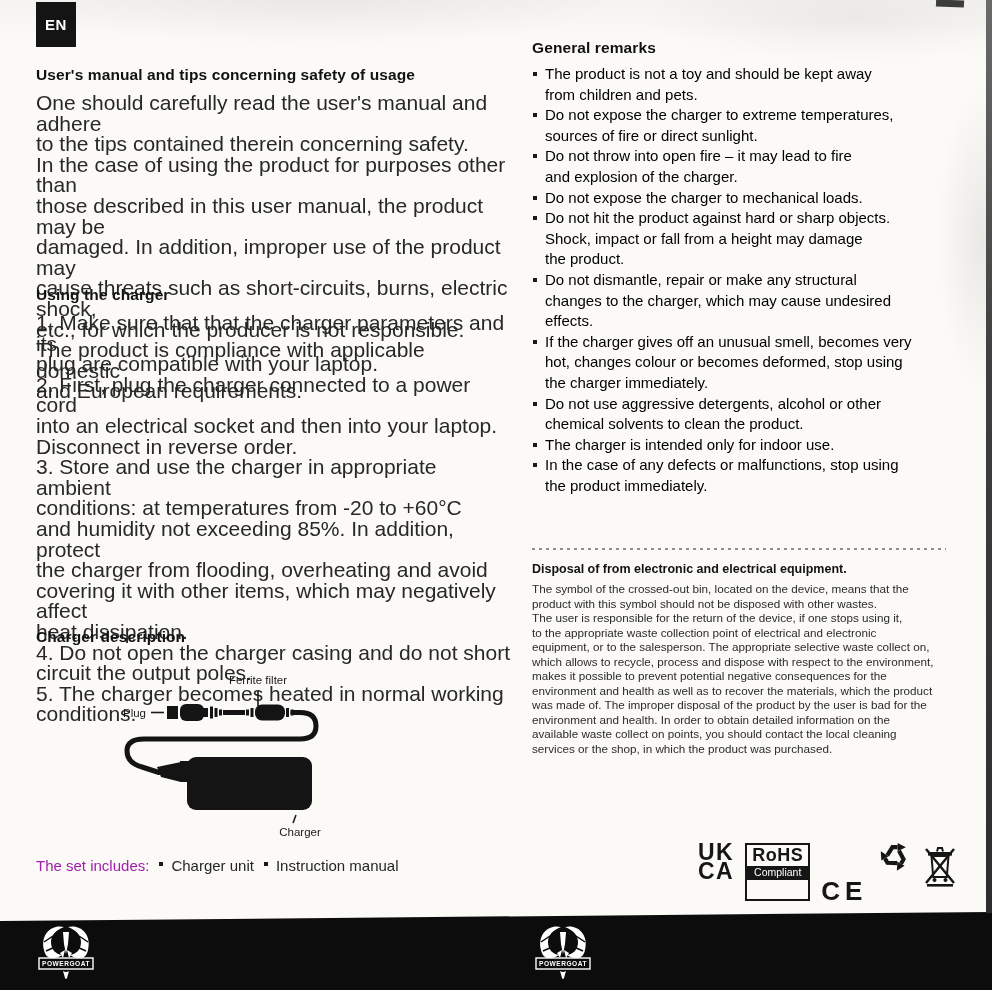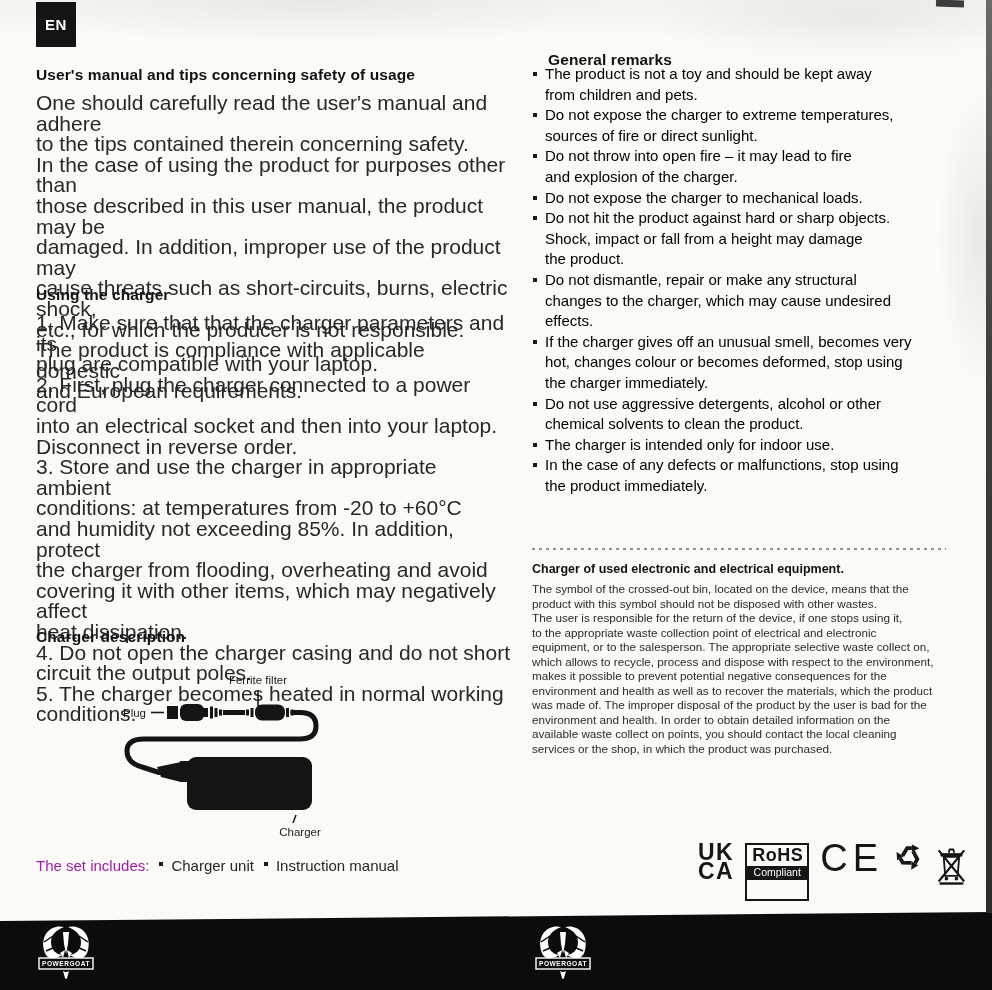--- a/index.html
+++ b/index.html
@@ -34,40 +34,40 @@
   .lcol-head2 { left:36px; top:286px; width:470px; }
   .lcol-para2 { left:36px; top:313px; width:474px; }
   .lcol-head3 { left:36px; top:628px; width:470px; }
   .diagram { left:30px; top:660px; width:470px; height:185px; }
 
   .set-includes { left:36px; top:857px; width:470px; font-size:15px; display:flex; align-items:baseline; gap:10px; }
   .set-includes .lbl { font-weight:normal; color:#a21caf; }
   .set-item { position:relative; padding-left:12px; }
   .set-item::before { content:""; position:absolute; left:0; top:5px; width:4px; height:4px; background:#1a1a1a; }
 
-  .rcol-head { left:548px; top:39px; width:440px;margin-top:12px; }
+  .rcol-head { left:532px; top:39px; width:440px; }
   ul.remarks { left:532px; top:64px; width:446px; list-style:none; margin:0; padding:0;
                font-size:15px; line-height:20.6px; color:#000000; }
   ul.remarks li { position:relative; padding-left:13px; white-space:pre-line; }
   ul.remarks li::before { content:""; position:absolute; left:1px; top:8px; width:4px; height:4px; background:#1a1a1a; }
 
   .divider { left:532px; top:548px; width:414px; height:2px;
              background:repeating-linear-gradient(90deg,#8f8f8f 0 3px, transparent 3px 7px); }
 
   .disposal-head { left:532px; top:562px; width:440px; font-weight:bold; color:#121212; font-size:12.5px; }
   .disposal-body { left:532px; top:582px; width:446px; font-size:11.7px; line-height:14.55px;
                    white-space:pre-line; color:#2b2b2b; }
 
   
   .certs { left:698px; top:843px; width:270px; height:58px; display:flex; gap:11px; color:#161616; }
   .ukca { font-weight:bold; font-size:23px; line-height:19px; letter-spacing:1.5px; }
   .rohs { border:2.5px solid #161616; text-align:center; min-width:60px; }
   .rohs-title { font-weight:bold; font-size:18px; letter-spacing:0.5px; padding:0 5px; line-height:21px; }
   .rohs-sub { background:#161616; color:#fff; font-size:10.5px; line-height:13px; padding:0 4px 1px; }
-  .ce { font-weight:normal; font-size:38px; letter-spacing:5px; line-height:30px; }
+  .ce { font-weight:bold; font-size:26px; letter-spacing:5px; line-height:30px;margin-top:33px; }
 
   
   .footer-bar { left:0; top:912px; width:992px; height:78px; background:#0c0c0c;
                 clip-path:polygon(0 9px, 100% 0, 100% 100%, 0 100%); }
   .goat-1 { left:36px; top:8px; }
   .goat-2 { left:533px; top:8px; }
 
   .edge-strip { right:0; top:0; width:6px; height:913px;
                 background:linear-gradient(180deg,#6a6a6a 0%,#3f3f3f 40%,#2d2d2d 100%); }
   .corner-mark { right:28px; top:0; width:28px; height:7px; background:#1c1c1c; transform:rotate(2deg); opacity:.85; }
@@ -174,21 +174,21 @@
 the charger immediately.</li>
     <li>Do not use aggressive detergents, alcohol or other
 chemical solvents to clean the product.</li>
     <li>The charger is intended only for indoor use.</li>
     <li>In the case of any defects or malfunctions, stop using
 the product immediately.</li>
   </ul>
 
   <div class="abs divider"></div>
 
-  <div class="abs disposal-head">Charger of used electronic and electrical equipment.</div>
+  <div class="abs disposal-head">Disposal of from electronic and electrical equipment.</div>
   <div class="abs disposal-body">The symbol of the crossed-out bin, located on the device, means that the
 product with this symbol should not be disposed with other wastes.
 The user is responsible for the return of the device, if one stops using it,
 to the appropriate waste collection point of electrical and electronic
 equipment, or to the salesperson. The appropriate selective waste collect on,
 which allows to recycle, process and dispose with respect to the environment,
 makes it possible to prevent potential negative consequences for the
 environment and health as well as to recover the materials, which the product
 was made of. The improper disposal of the product by the user is bad for the
 environment and health. In order to obtain detailed information on the

